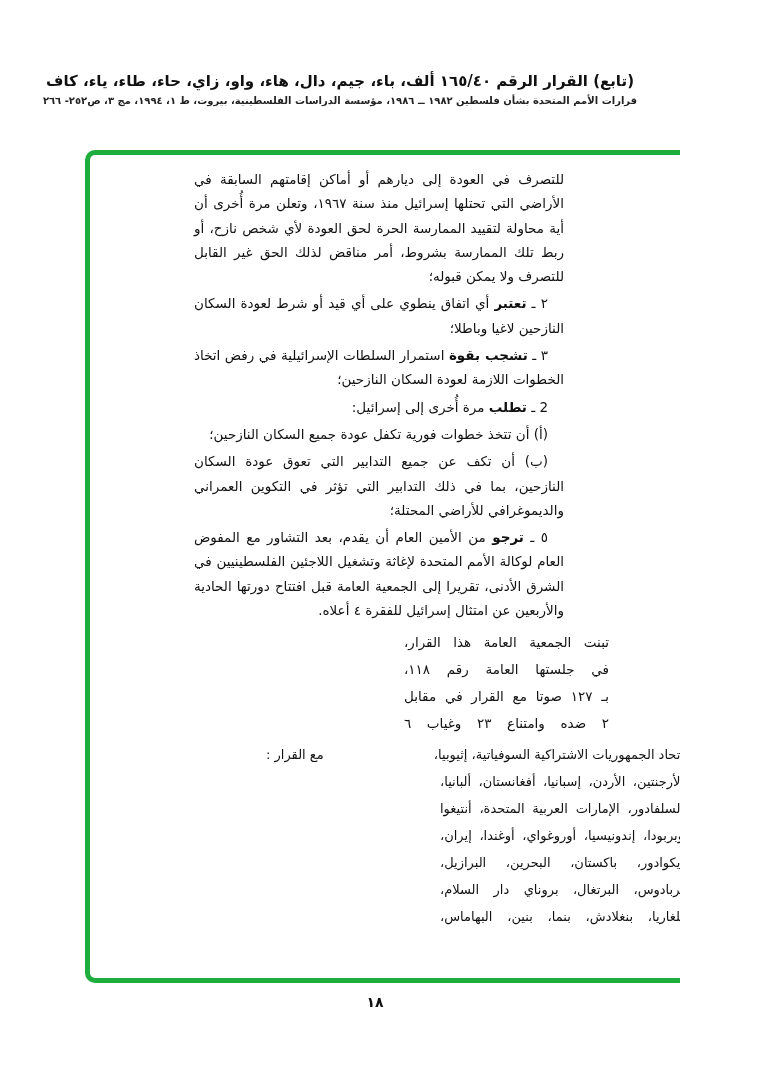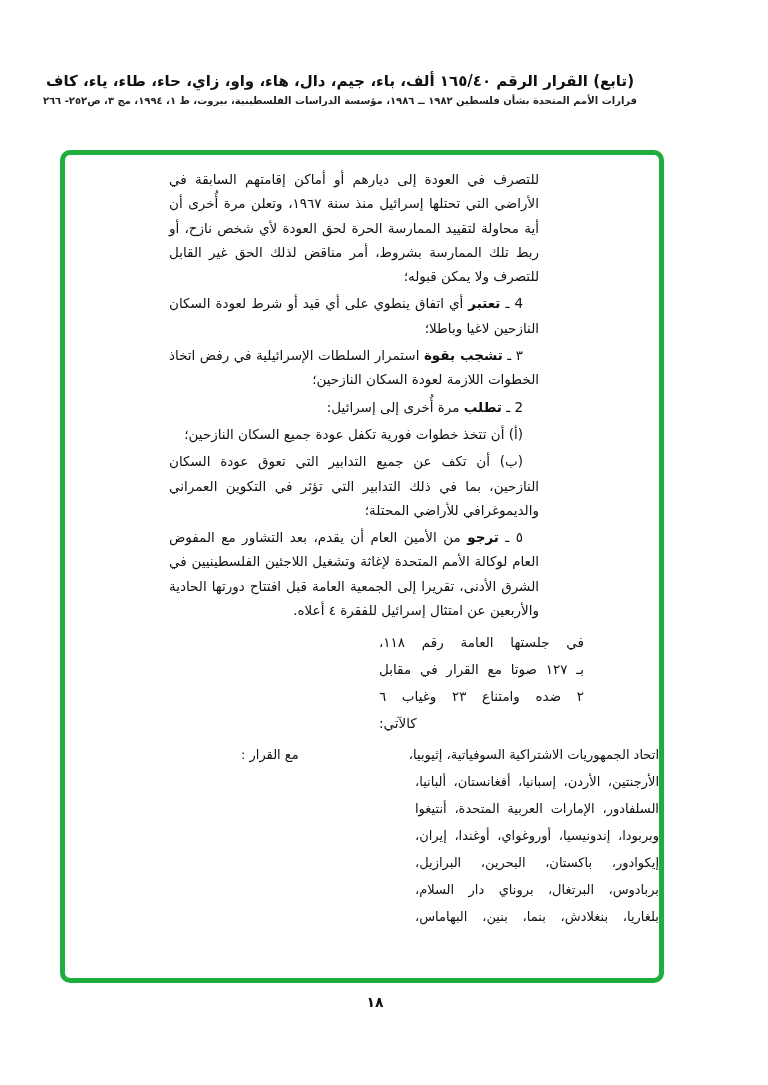--- a/index.html
+++ b/index.html
@@ -1,21 +1,21 @@
 <!DOCTYPE html>
 <html lang="ar"><head>
 <meta charset="utf-8">
 <style>
   html,body{margin:0;padding:0;background:#ffffff;}
   .page{position:relative;width:680px;height:1085px;background:#ffffff;overflow:hidden;
         font-family:"DejaVu Sans",sans-serif;color:#111;}
   .hdr{direction:rtl;text-align:center;}
   .hdr1{padding-top:72px;font-size:15px;font-weight:bold;letter-spacing:.2px;}
   .hdr2{margin-top:5px;font-size:10px;font-weight:bold;color:#222;}
-  .green-box{position:absolute;left:60px;top:150px;width:594px;height:823px;
+  .green-box{position:absolute;left:85px;top:150px;width:594px;height:823px;
              border:5px solid #1fad3e;border-radius:10px;background:transparent;}
   .content{direction:rtl;}
   .main{margin:12px 120px 0 104px;direction:rtl;text-align:justify;
         font-size:13.5px;line-height:24.3px;}
   .main p{margin:0;}
   .main p.clause{text-indent:16px;margin-top:3px;}
   .bold{font-weight:bold;}
   .adoption{margin:7px 75px 0 0;width:205px;direction:rtl;
             font-size:13.5px;line-height:27px;}
   .adoption .j{text-align:justify;text-align-last:justify;}
@@ -35,33 +35,33 @@
 <div class="page">
 
   <div class="hdr hdr1">(تابع) القرار الرقم ١٦٥/٤٠ ألف، باء، جيم، دال، هاء، واو، زاي، حاء، طاء، ياء، كاف</div>
   <div class="hdr hdr2">قرارات الأمم المتحدة بشأن فلسطين ١٩٨٢ ــ ١٩٨٦، مؤسسة الدراسات الفلسطينية، بيروت، ط ١، ١٩٩٤،  مج ٣، ص٢٥٢- ٢٦٦</div>
 
   <div class="green-box">
     <div class="content">
 
       <div class="main">
         <p>للتصرف في العودة إلى ديارهم أو أماكن إقامتهم السابقة في الأراضي التي تحتلها إسرائيل منذ سنة ١٩٦٧، وتعلن مرة أُخرى أن أية محاولة لتقييد الممارسة الحرة لحق العودة لأي شخص نازح، أو ربط تلك الممارسة بشروط، أمر مناقض لذلك الحق غير القابل للتصرف ولا يمكن قبوله؛</p>
-        <p class="clause"><span>4 ـ </span><span class="bold">تعتبر</span><span> أي اتفاق ينطوي على أي قيد أو شرط لعودة السكان النازحين لاغيا وباطلا؛</span></p>
+        <p class="clause"><span>٢ ـ </span><span class="bold">تعتبر</span><span> أي اتفاق ينطوي على أي قيد أو شرط لعودة السكان النازحين لاغيا وباطلا؛</span></p>
         <p class="clause"><span>٣ ـ </span><span class="bold">تشجب بقوة</span><span> استمرار السلطات الإسرائيلية في رفض اتخاذ الخطوات اللازمة لعودة السكان النازحين؛</span></p>
         <p class="clause"><span>2 ـ </span><span class="bold">تطلب</span><span> مرة أُخرى إلى إسرائيل:</span></p>
         <p class="clause"><span>(أ) </span><span>أن تتخذ خطوات فورية تكفل عودة جميع السكان النازحين؛</span></p>
         <p class="clause"><span>(ب) </span><span>أن تكف عن جميع التدابير التي تعوق عودة السكان النازحين، بما في ذلك التدابير التي تؤثر في التكوين العمراني والديموغرافي للأراضي المحتلة؛</span></p>
         <p class="clause"><span>٥ ـ </span><span class="bold">ترجو</span><span> من الأمين العام أن يقدم، بعد التشاور مع المفوض العام لوكالة الأمم المتحدة لإغاثة وتشغيل اللاجئين الفلسطينيين في الشرق الأدنى، تقريرا إلى الجمعية العامة قبل افتتاح دورتها الحادية والأربعين عن امتثال إسرائيل للفقرة ٤ أعلاه.</span></p>
       </div>
 
       <div class="adoption">
+        <div class="j">تبنت الجمعية العامة هذا القرار،</div>
         <div class="j">في جلستها العامة رقم ١١٨،</div>
         <div class="j">بـ ١٢٧ صوتا مع القرار في مقابل</div>
         <div class="j">٢ ضده وامتناع ٢٣ وغياب ٦</div>
-        <div class="last">كالآتي:</div>
       </div>
 
       <div class="vote">
         <div class="vote-row1">
           <span class="vote-label">مع القرار :</span>
           <span class="vote-first">اتحاد الجمهوريات الاشتراكية السوفياتية، إثيوبيا،</span>
         </div>
         <div class="vote-cont">الأرجنتين، الأردن، إسبانيا، أفغانستان، ألبانيا،
 السلفادور، الإمارات العربية المتحدة، أنتيغوا
 وبربودا، إندونيسيا، أوروغواي، أوغندا، إيران،

